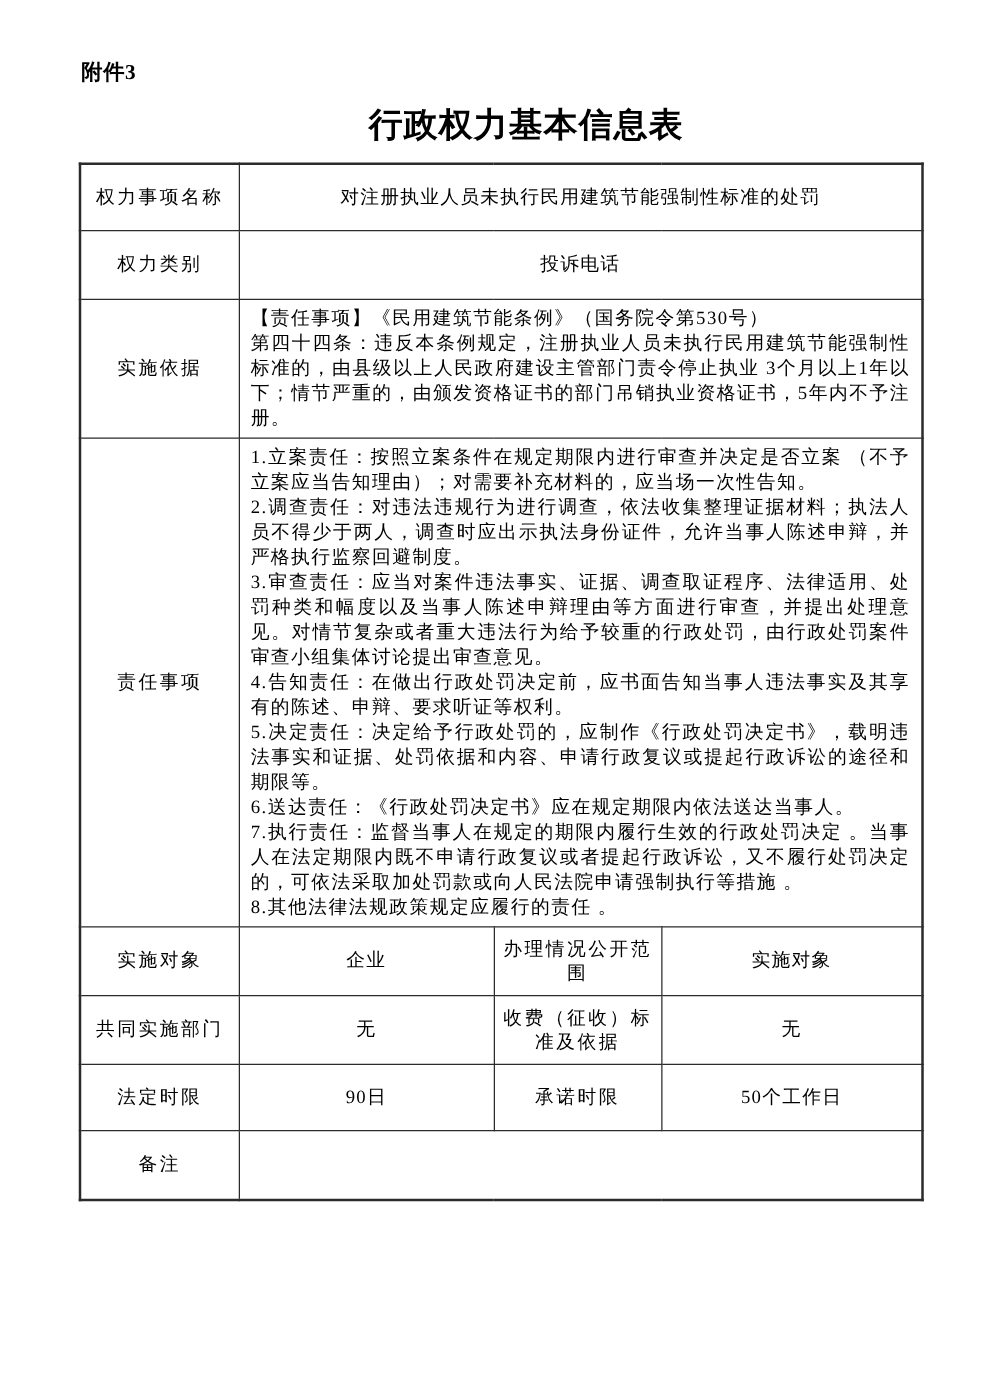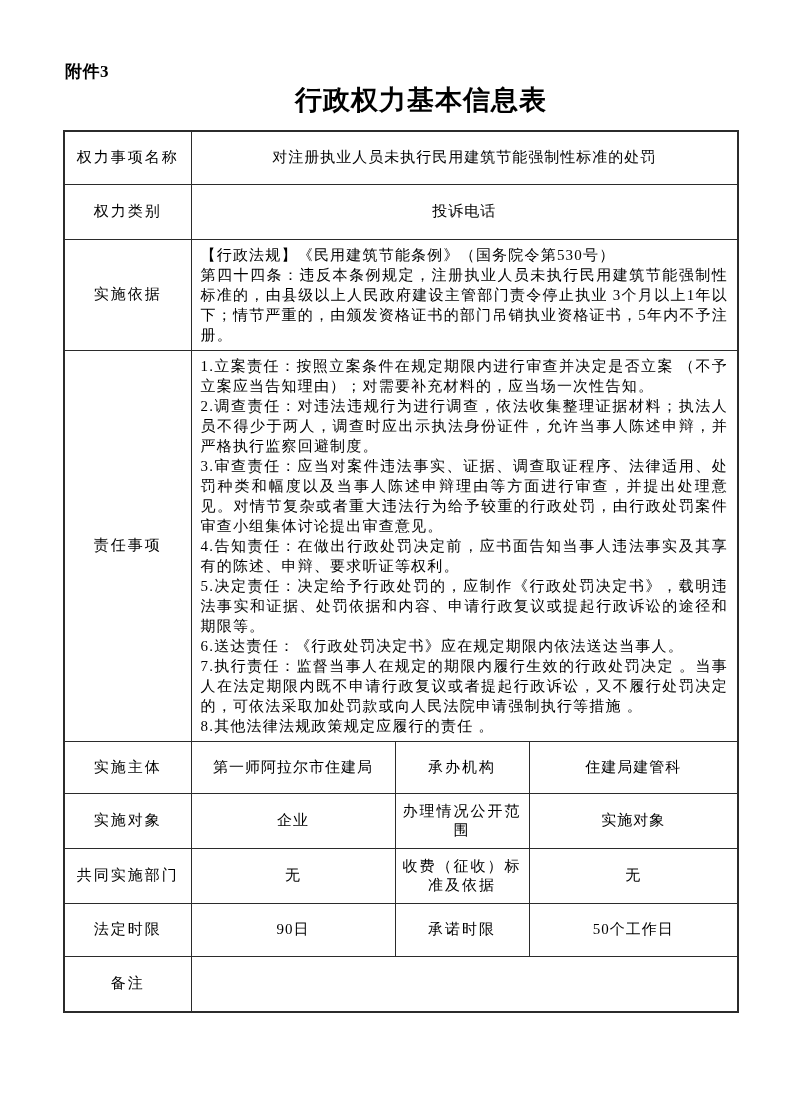--- a/index.html
+++ b/index.html
@@ -12,21 +12,21 @@
     width: 794px;
     height: 1108px;
     position: relative;
     font-family: "Liberation Serif", "DejaVu Serif", serif;
     color: #000000;
     overflow: hidden;
   }
   .attachment {
     position: absolute;
     left: 65px;
-    top: 60px;
+    top: 46px;
     font-size: 17px;
     font-weight: bold;
     letter-spacing: 0.5px;
   }
   .doc-title {
     position: absolute;
     left: 0;
     top: 82px;
     width: 794px;
     margin: 0;
@@ -100,42 +100,36 @@
       <td class="cell-label">权力事项名称</td>
       <td class="cell-center" colspan="3">对注册执业人员未执行民用建筑节能强制性标准的处罚</td>
     </tr>
     <tr class="r-type">
       <td class="cell-label">权力类别</td>
       <td class="cell-center" colspan="3">投诉电话</td>
     </tr>
     <tr class="r-basis">
       <td class="cell-label">实施依据</td>
       <td class="cell-text" colspan="3">
-        <div>【行政法规】《民用建筑节能条例》（国务院令第530号）</div>
+        <div>【责任事项】《民用建筑节能条例》（国务院令第530号）</div>
         <div>第四十四条：违反本条例规定，注册执业人员未执行民用建筑节能强制性标准的，由县级以上人民政府建设主管部门责令停止执业 3个月以上1年以下；情节严重的，由颁发资格证书的部门吊销执业资格证书，5年内不予注册。</div>
       </td>
     </tr>
     <tr class="r-duty">
       <td class="cell-label">责任事项</td>
       <td class="cell-text" colspan="3">
         <div>1.立案责任：按照立案条件在规定期限内进行审查并决定是否立案 （不予立案应当告知理由）；对需要补充材料的，应当场一次性告知。</div>
         <div>2.调查责任：对违法违规行为进行调查，依法收集整理证据材料；执法人员不得少于两人，调查时应出示执法身份证件，允许当事人陈述申辩，并严格执行监察回避制度。</div>
         <div>3.审查责任：应当对案件违法事实、证据、调查取证程序、法律适用、处罚种类和幅度以及当事人陈述申辩理由等方面进行审查，并提出处理意见。对情节复杂或者重大违法行为给予较重的行政处罚，由行政处罚案件审查小组集体讨论提出审查意见。</div>
         <div>4.告知责任：在做出行政处罚决定前，应书面告知当事人违法事实及其享有的陈述、申辩、要求听证等权利。</div>
         <div>5.决定责任：决定给予行政处罚的，应制作《行政处罚决定书》，载明违法事实和证据、处罚依据和内容、申请行政复议或提起行政诉讼的途径和期限等。</div>
         <div>6.送达责任：《行政处罚决定书》应在规定期限内依法送达当事人。</div>
         <div>7.执行责任：监督当事人在规定的期限内履行生效的行政处罚决定 。当事人在法定期限内既不申请行政复议或者提起行政诉讼，又不履行处罚决定的，可依法采取加处罚款或向人民法院申请强制执行等措施 。</div>
         <div>8.其他法律法规政策规定应履行的责任 。</div>
       </td>
-    </tr>
-    <tr class="r-subject">
-      <td class="cell-label">实施主体</td>
-      <td class="cell-center">第一师阿拉尔市住建局</td>
-      <td class="cell-label">承办机构</td>
-      <td class="cell-center">住建局建管科</td>
     </tr>
     <tr class="r-object">
       <td class="cell-label">实施对象</td>
       <td class="cell-center">企业</td>
       <td class="cell-label">办理情况公开范围</td>
       <td class="cell-center">实施对象</td>
     </tr>
     <tr class="r-joint">
       <td class="cell-label">共同实施部门</td>
       <td class="cell-center">无</td>

